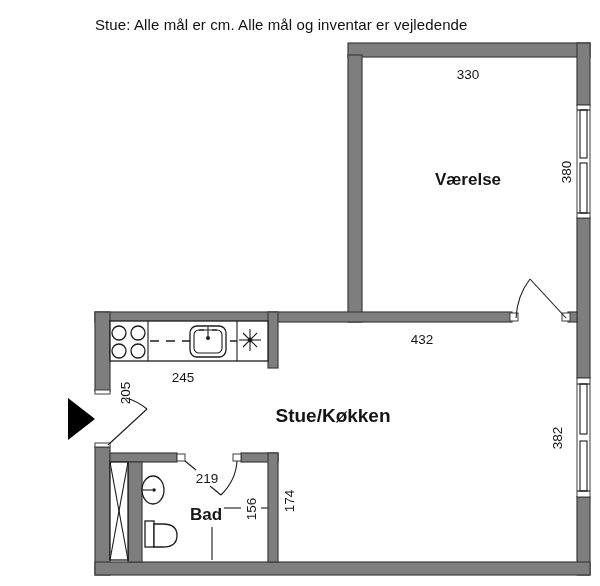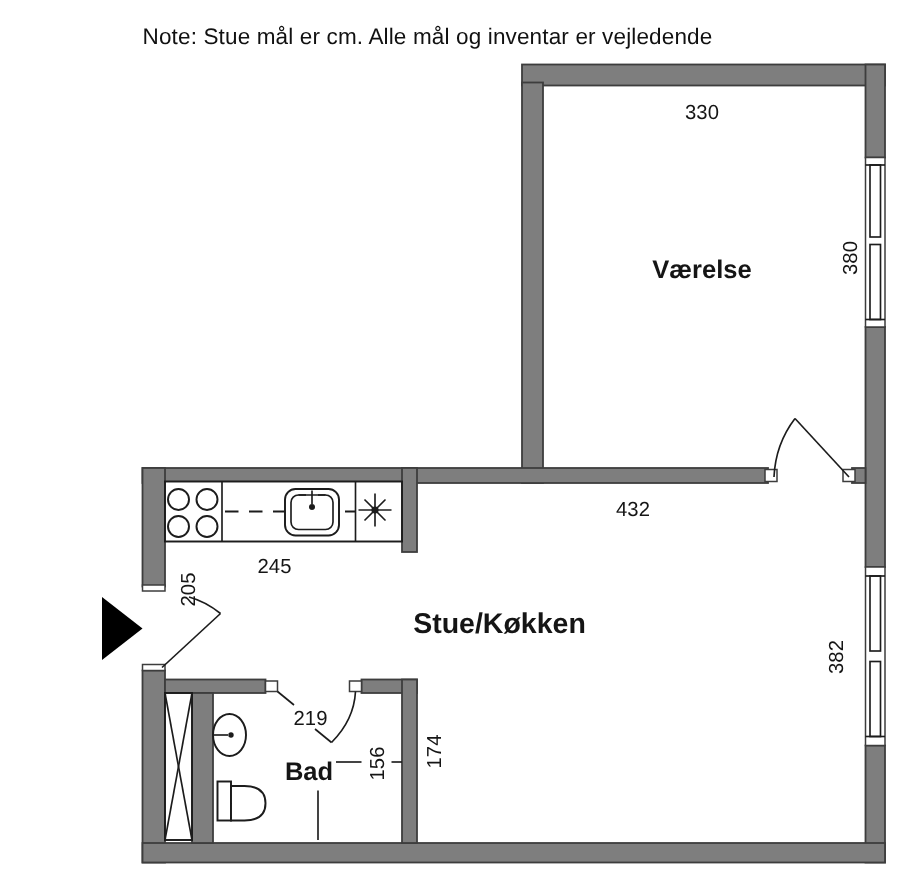--- a/index.html
+++ b/index.html
@@ -19,21 +19,21 @@
   .wall { fill:#7e7e7e; stroke:#3d3d3d; stroke-width:1.2; }
   .jamb { fill:#ffffff; stroke:#3d3d3d; stroke-width:1; }
   .fix  { fill:#ffffff; stroke:#1c1c1c; stroke-width:1.3; }
   .ln   { stroke:#1c1c1c; stroke-width:1.3; fill:none; }
   .thin { stroke:#1c1c1c; stroke-width:1.1; fill:none; }
 </style>
 </head>
 <body>
 
 <div id="stage">
-  <div id="note">Note: Stue mål er cm. Alle mål og inventar er vejledende</div>
+  <div id="note">Stue: Alle mål er cm. Alle mål og inventar er vejledende</div>
 
   <svg width="600" height="586" viewBox="0 0 600 586">
 
     <g>
       <rect class="wall" x="348" y="43" width="242" height="14"></rect>
       <rect class="wall" x="577" y="43" width="13" height="62"></rect>
       <rect class="wall" x="577" y="218" width="13" height="160"></rect>
       <rect class="wall" x="577" y="497" width="13" height="78"></rect>
       <rect class="wall" x="348" y="55" width="14" height="267"></rect>
       <rect class="wall" x="95" y="312" width="417" height="10"></rect>

